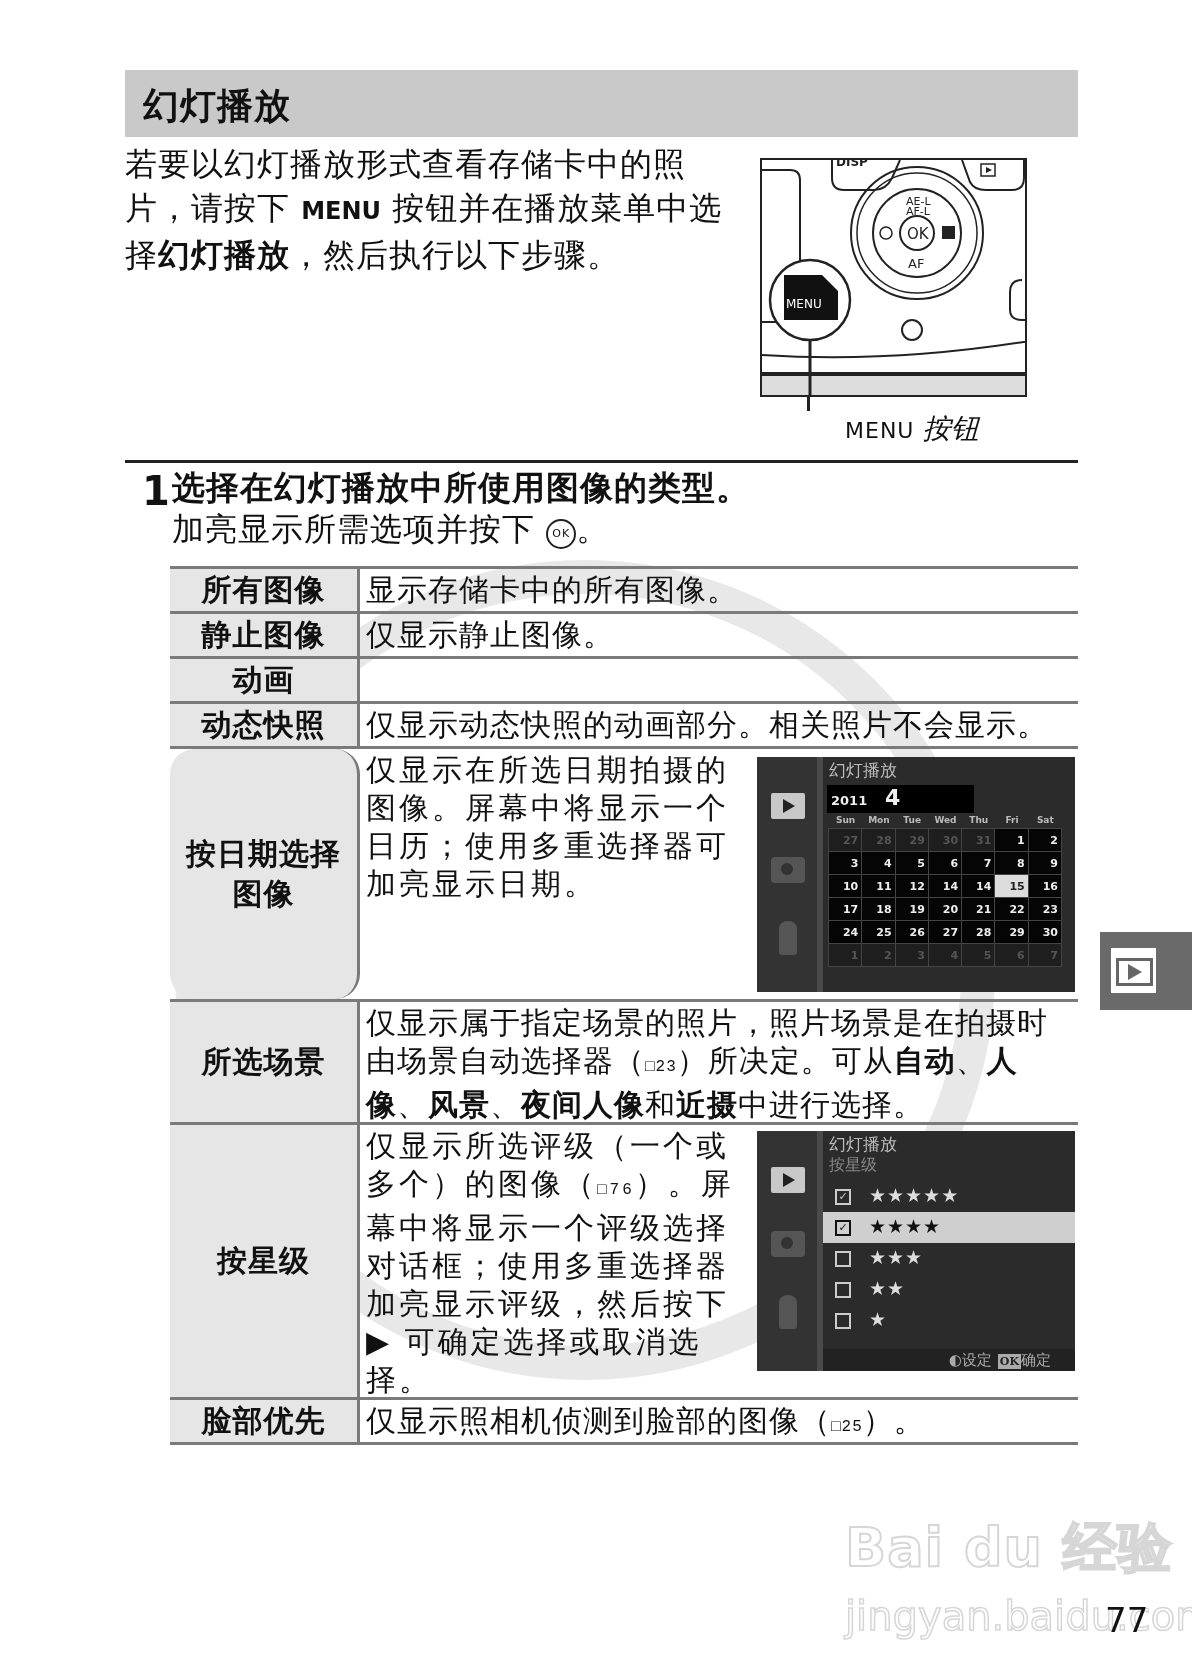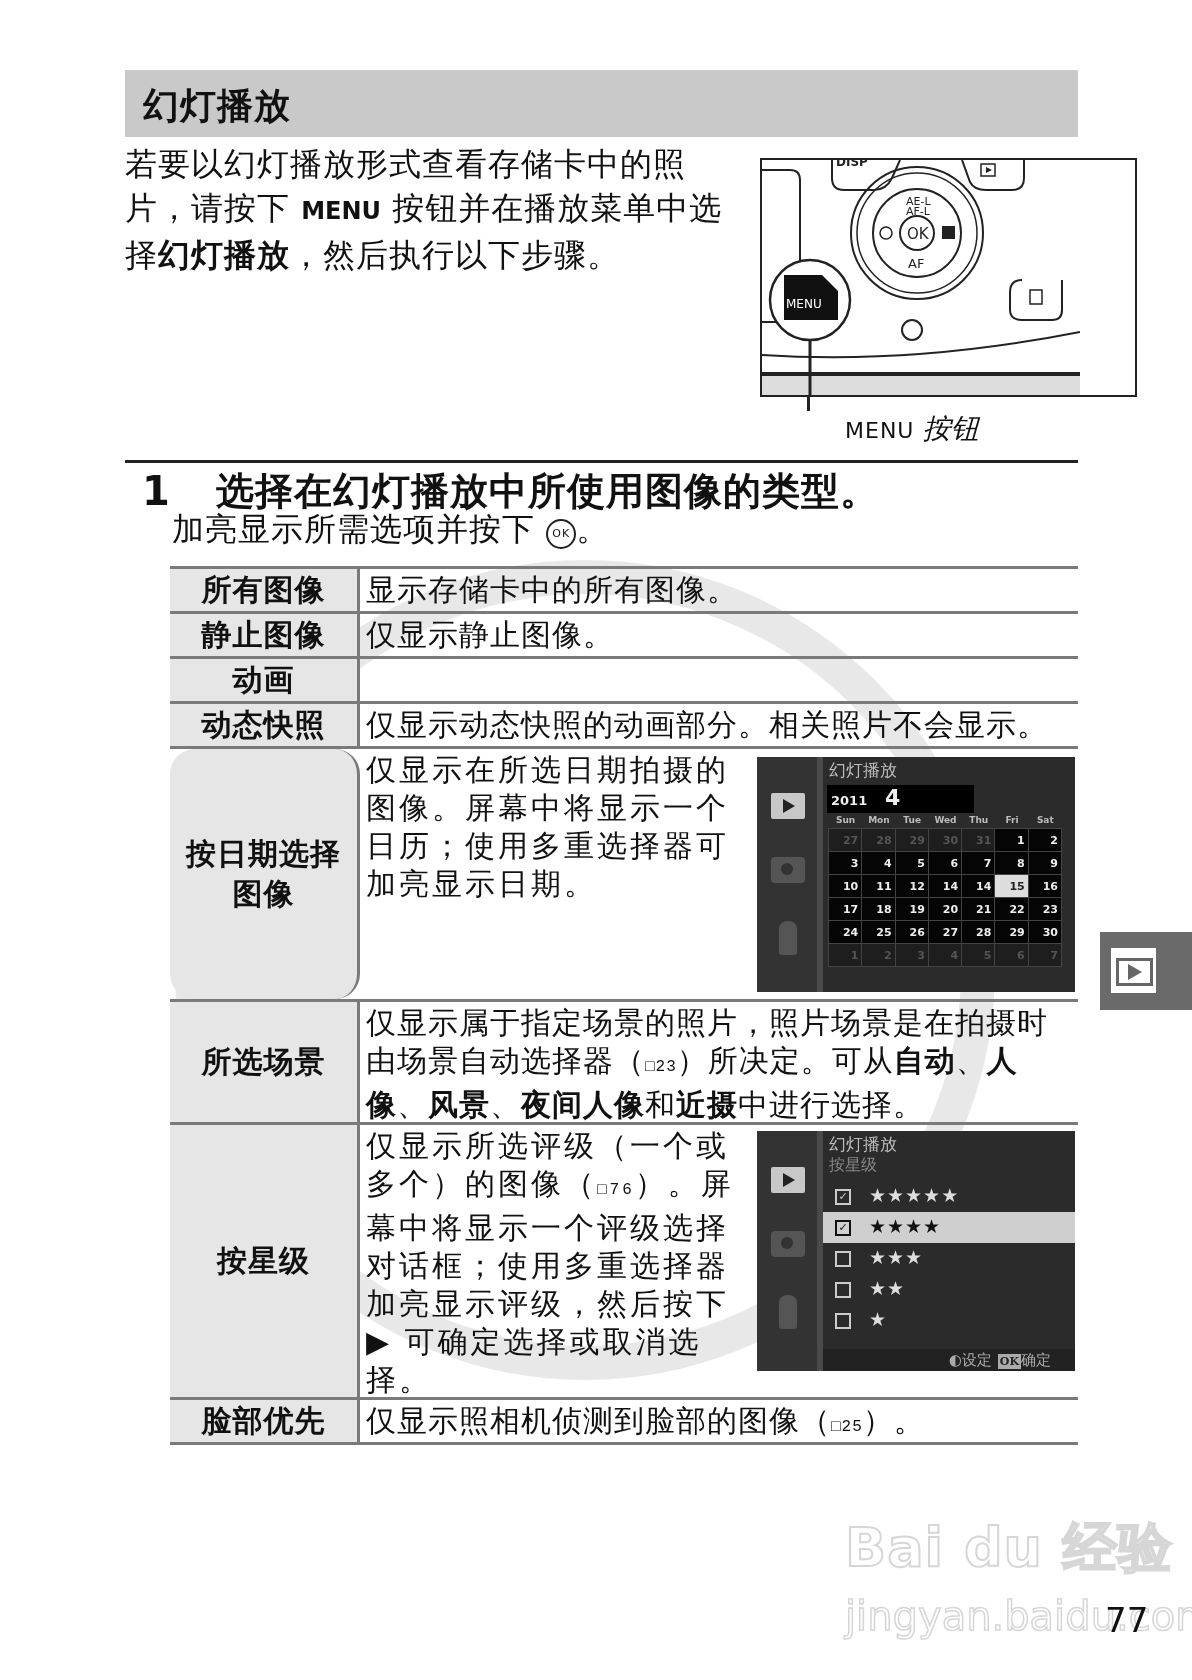--- a/index.html
+++ b/index.html
@@ -15,28 +15,28 @@
   .title-bar span {
     position:absolute; left:18px; top:12px; font-size:36px; font-weight:bold; letter-spacing:1px;
   }
   .intro {
     left:125px; top:142px; width:620px; font-size:32px; line-height:44px; letter-spacing:1px;
   }
   .intro b { font-weight:bold; }
   .intro .menu-kw { font-family:"DejaVu Sans", sans-serif; font-size:24px; font-weight:bold; letter-spacing:0; }
 
   
-  .cam { left:760px; top:158px; width:377px; height:239px; border:2px solid #222; box-sizing:border-box; overflow:hidden; background:#fff; }
+  .cam { left:760px; top:158px; width:267px; height:239px; border:2px solid #222; box-sizing:border-box; overflow:hidden; background:#fff; }
   .cam-caption { left:845px; top:410px; font-size:26px; }
   .cam-caption .m { font-family:"DejaVu Sans", sans-serif; font-size:22px; letter-spacing:1px; }
   .cam-caption i { font-style:italic; font-size:28px; }
 
   .divider { left:125px; top:460px; width:953px; height:3px; background:#222; }
   .step-num { left:142px; top:468px; font-size:40px; font-weight:bold; }
-  .step-title { left:172px; top:466px; font-size:38px; font-weight:bold; letter-spacing:1px;margin-left:44px; }
+  .step-title { left:172px; top:466px; font-size:33px; font-weight:bold; letter-spacing:1px; }
   .step-sub { left:172px; top:508px; font-size:32px; letter-spacing:1px; }
   .ok-glyph { display:inline-block; width:26px; height:26px; border:2px solid #222; border-radius:50%; font-size:11px; line-height:26px; text-align:center; vertical-align:3px; font-family:"DejaVu Sans", sans-serif; }
 
   
   .tbl { left:170px; top:566px; width:908px; border-top:3px solid #7a7a7a; }
   .row { position:relative; display:flex; border-bottom:3px solid #7a7a7a; }
   .row .k {
     width:187px; flex:none; background:#e6e6e6; border-right:3px solid #7a7a7a;
     display:flex; align-items:center; justify-content:center; text-align:center;
     font-size:30px; font-weight:bold; line-height:40px; letter-spacing:1px;

